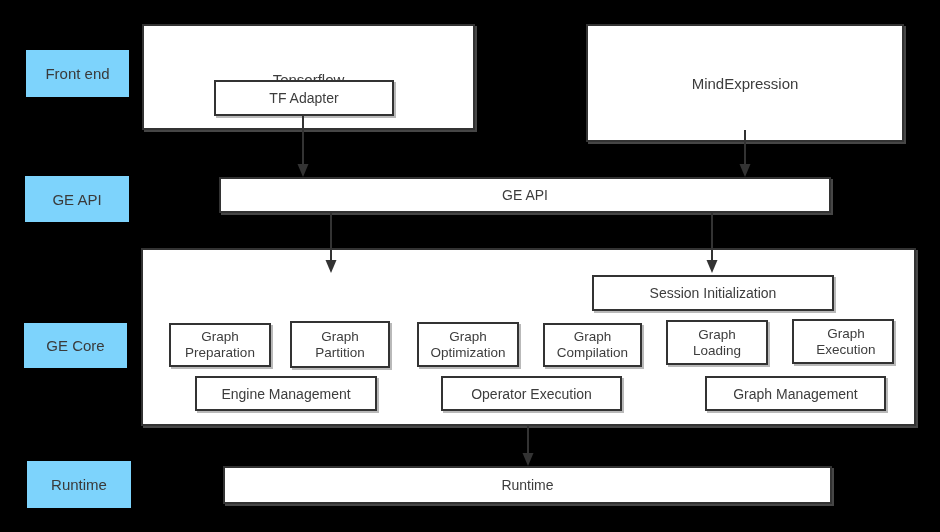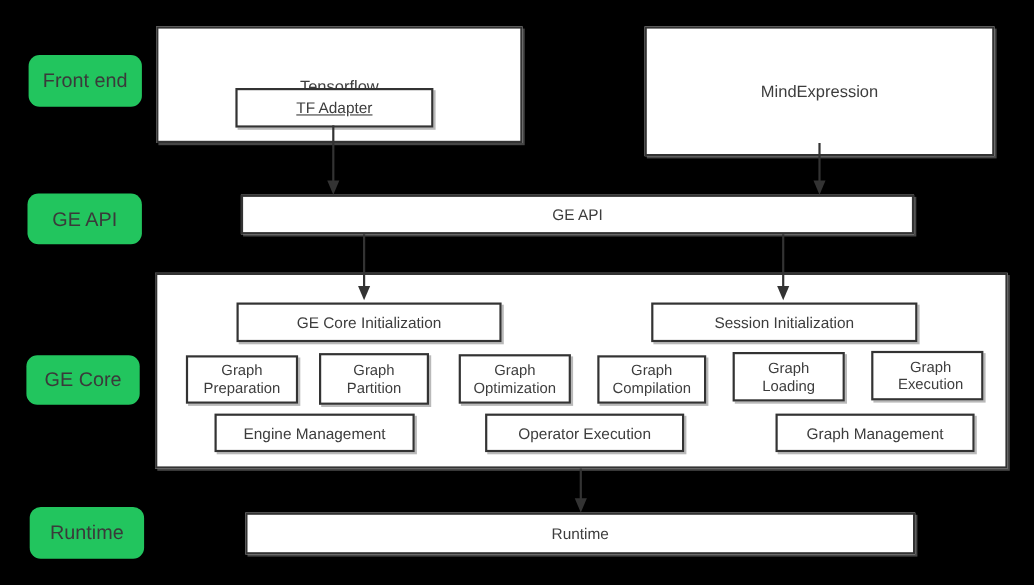--- a/index.html
+++ b/index.html
@@ -2,36 +2,36 @@
 <html><head>
 <meta charset="utf-8">
 <style>
   html,body{margin:0;padding:0;background:#000;}
   #stage{
     position:relative;width:940px;height:532px;background:#000000;
     font-family:"Liberation Sans","DejaVu Sans",sans-serif;
     color:#3d3d3d;overflow:hidden;
   }
   .rowlabel{
-    position:absolute;background:#22c55e;
+    position:absolute;background:#7dd3fc;
     display:flex;align-items:center;justify-content:center;
-    font-size:18px;color:#3a3a3a;border-radius:10px;
+    font-size:15px;color:#3a3a3a;
   }
   .box{
     position:absolute;background:#ffffff;border:2px solid #333333;
     box-shadow:2px 2px 0 rgba(128,128,128,0.55);
     display:flex;align-items:center;justify-content:center;
     box-sizing:border-box;text-align:center;
   }
   .container-box{display:block;}
   #tensorflow-box .box-title{
     display:block;text-align:center;padding-top:45px;font-size:15px;
   }
   #mindexpression-box{font-size:15px;}
-  #tf-adapter-box{left:70px;top:54px;width:180px;height:36px;font-size:14px;text-decoration:underline;}
+  #tf-adapter-box{left:70px;top:54px;width:180px;height:36px;font-size:14px;}
   #ge-api-bar{left:219px;top:177px;width:612px;height:36px;font-size:14px;}
   #ge-core-box{left:141px;top:248px;width:775px;height:178px;}
   .init-box{font-size:14px;height:36px;top:25px;}
   #ge-core-init{left:72px;width:241px;}
   #session-init{left:449px;width:242px;}
   .module-box{font-size:13.5px;line-height:16px;padding:0 6px;text-align:center;}
   #graph-preparation{left:26px;top:73px;width:102px;height:44px;}
   #graph-partition{left:147px;top:71px;width:100px;height:47px;}
   #graph-optimization{left:274px;top:72px;width:102px;height:45px;}
   #graph-compilation{left:400px;top:73px;width:99px;height:44px;}
@@ -66,21 +66,20 @@
   <div id="tensorflow-box" class="box container-box">
     <span class="box-title">Tensorflow</span>
     <div id="tf-adapter-box" class="box">TF Adapter</div>
   </div>
 
   <div id="mindexpression-box" class="box">MindExpression</div>
 
   <div id="ge-api-bar" class="box">GE API</div>
 
   <div id="ge-core-box" class="box container-box">
-    <div id="ge-core-init" class="box init-box">GE Core Initialization</div>
     <div id="session-init" class="box init-box">Session Initialization</div>
 
     <div id="graph-preparation" class="box module-box">Graph Preparation</div>
     <div id="graph-partition" class="box module-box">Graph Partition</div>
     <div id="graph-optimization" class="box module-box">Graph Optimization</div>
     <div id="graph-compilation" class="box module-box">Graph Compilation</div>
     <div id="graph-loading" class="box module-box">Graph Loading</div>
     <div id="graph-execution" class="box module-box">Graph Execution</div>
 
     <div id="engine-management" class="box mgmt-box">Engine Management</div>

